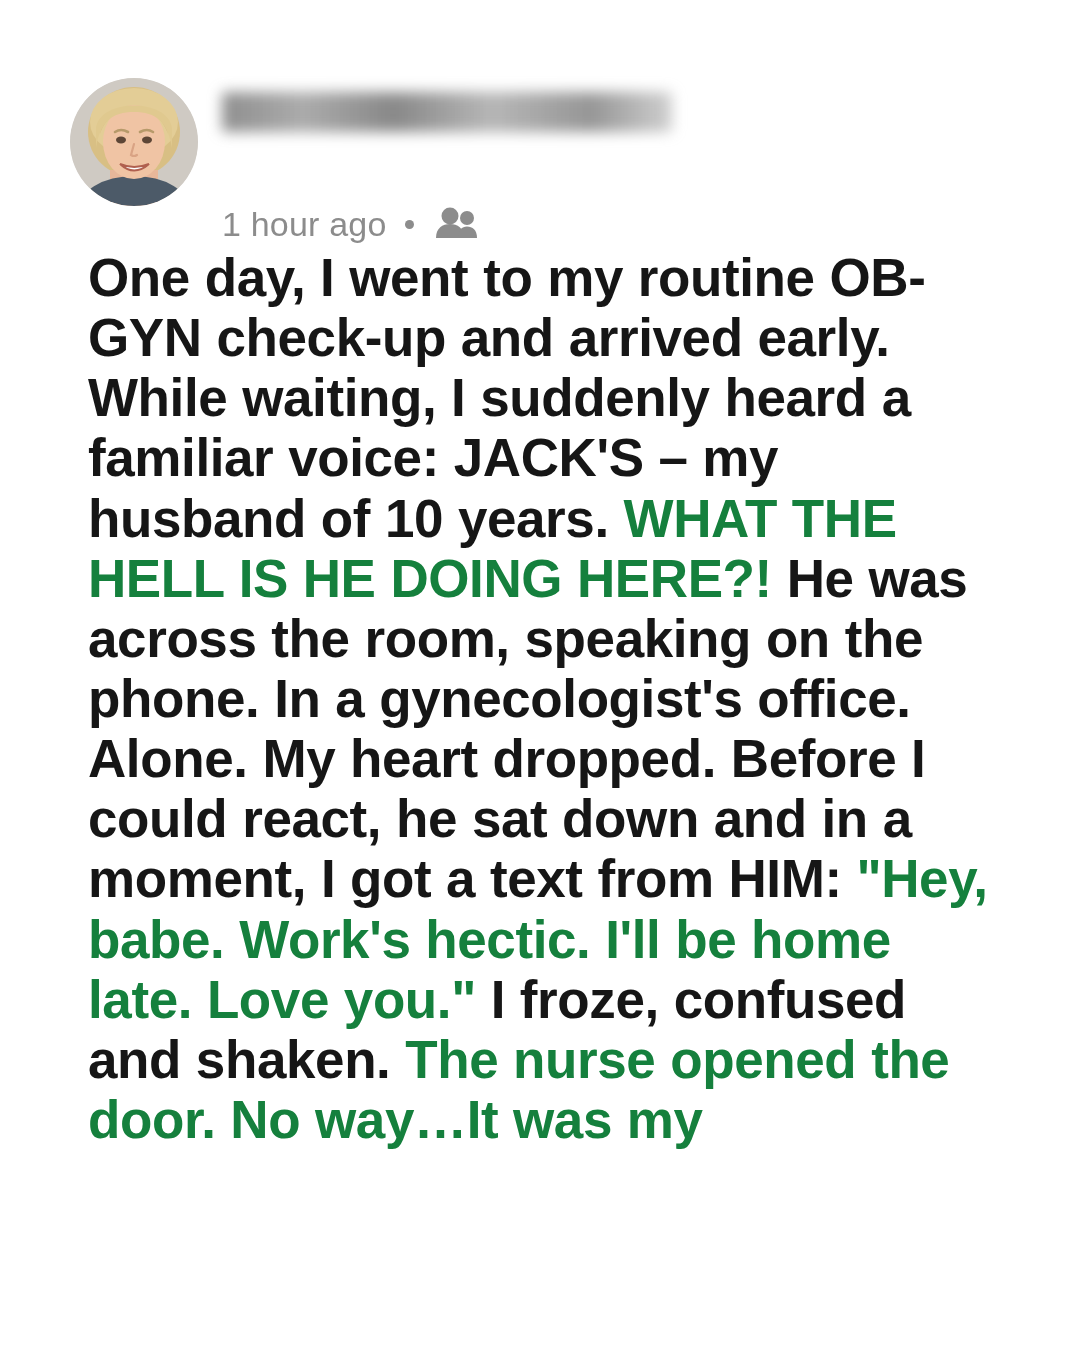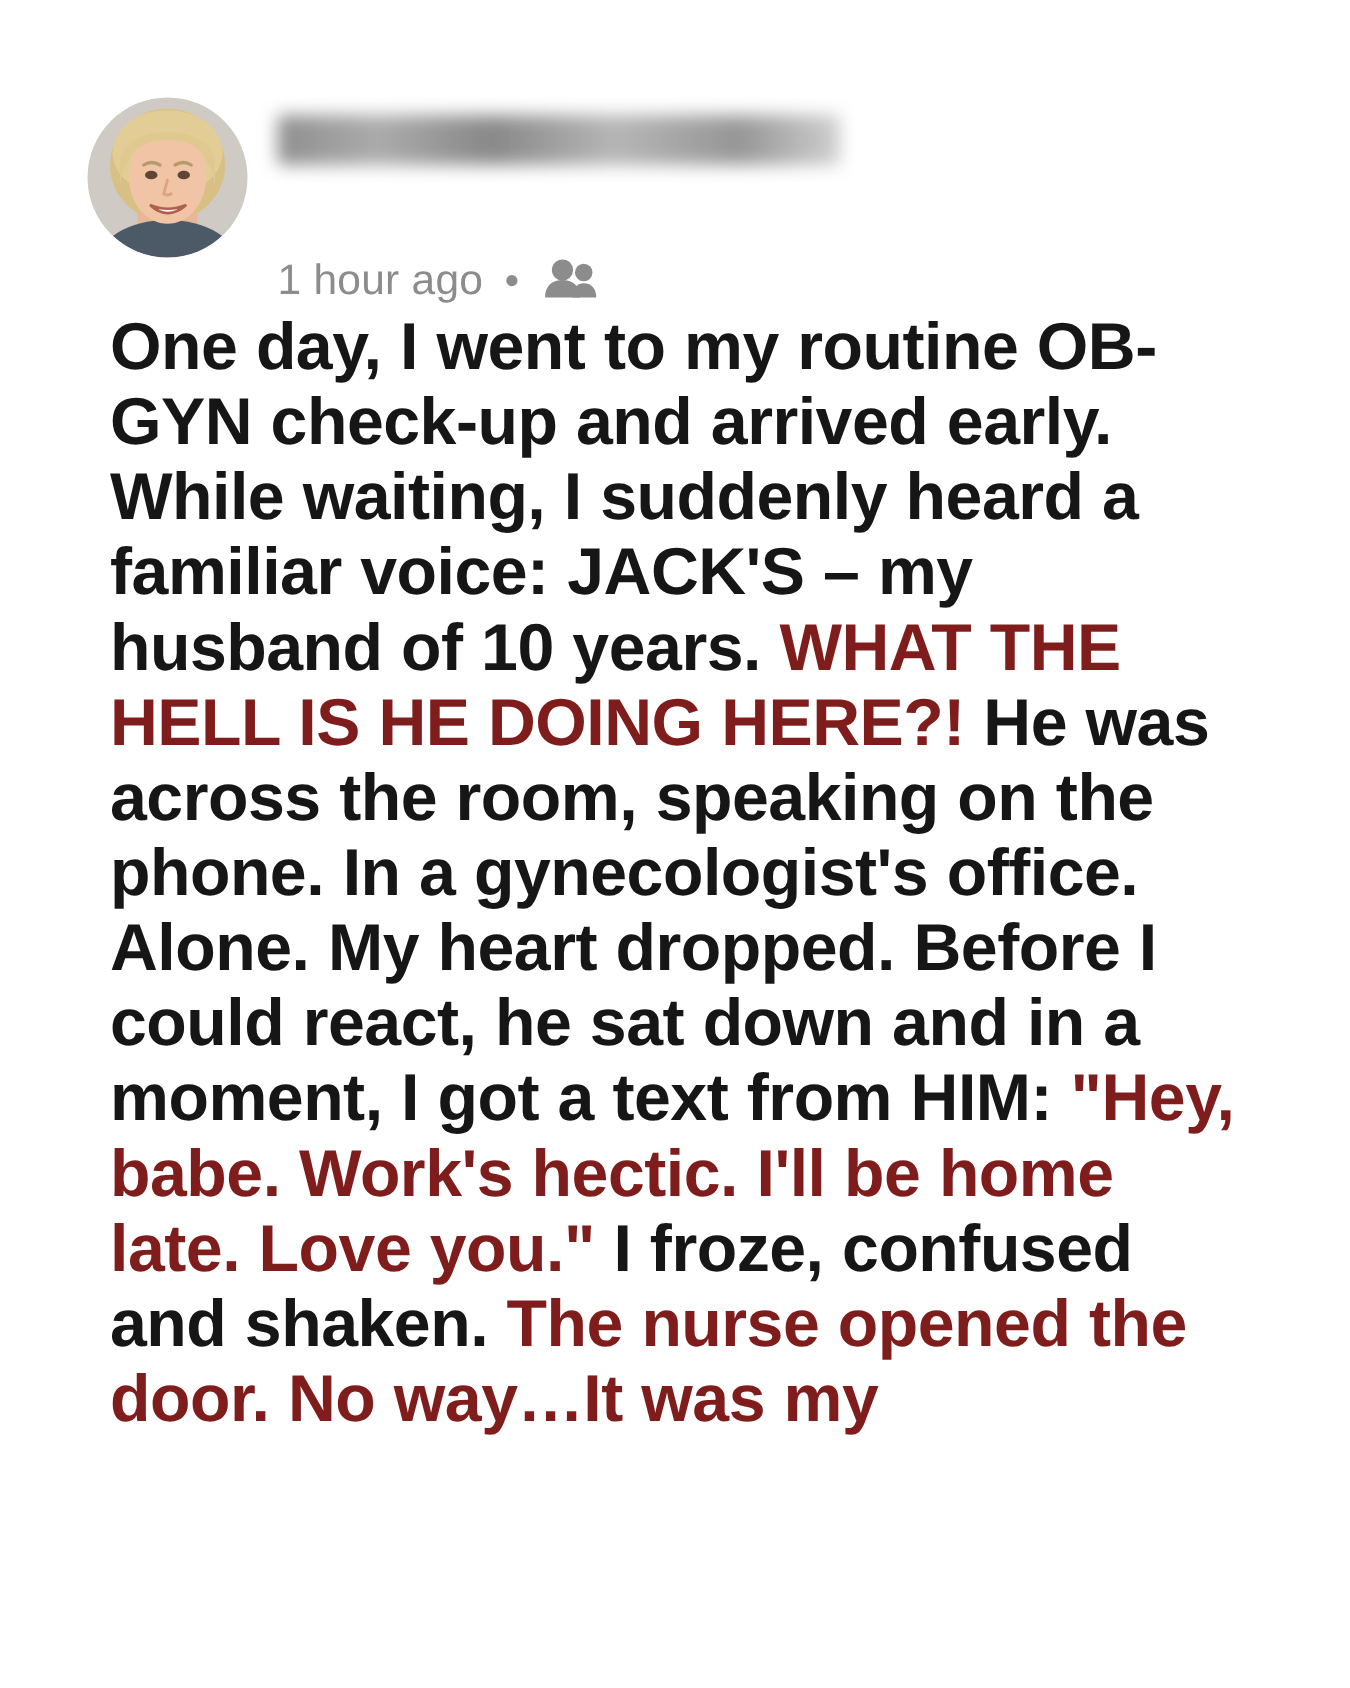--- a/index.html
+++ b/index.html
@@ -92,21 +92,21 @@
     top: 248px;
     left: 88px;
     width: 912px;
     font-size: 53px;
     line-height: 1.135;
     color: #161616;
     letter-spacing: -0.4px;
     word-spacing: 0.5px;
   }
   .post-body .b { font-weight: 700; color: #161616; }
-  .post-body .r { color: #7f1d1d; font-weight: 700; }
+  .post-body .r { color: #15803d; font-weight: 700; }
   .post-body .n { font-weight: 700; }
 </style>
 </head>
 <body>
 
 <div id="post">
 
   <div class="header">
 
     <div class="avatar">

